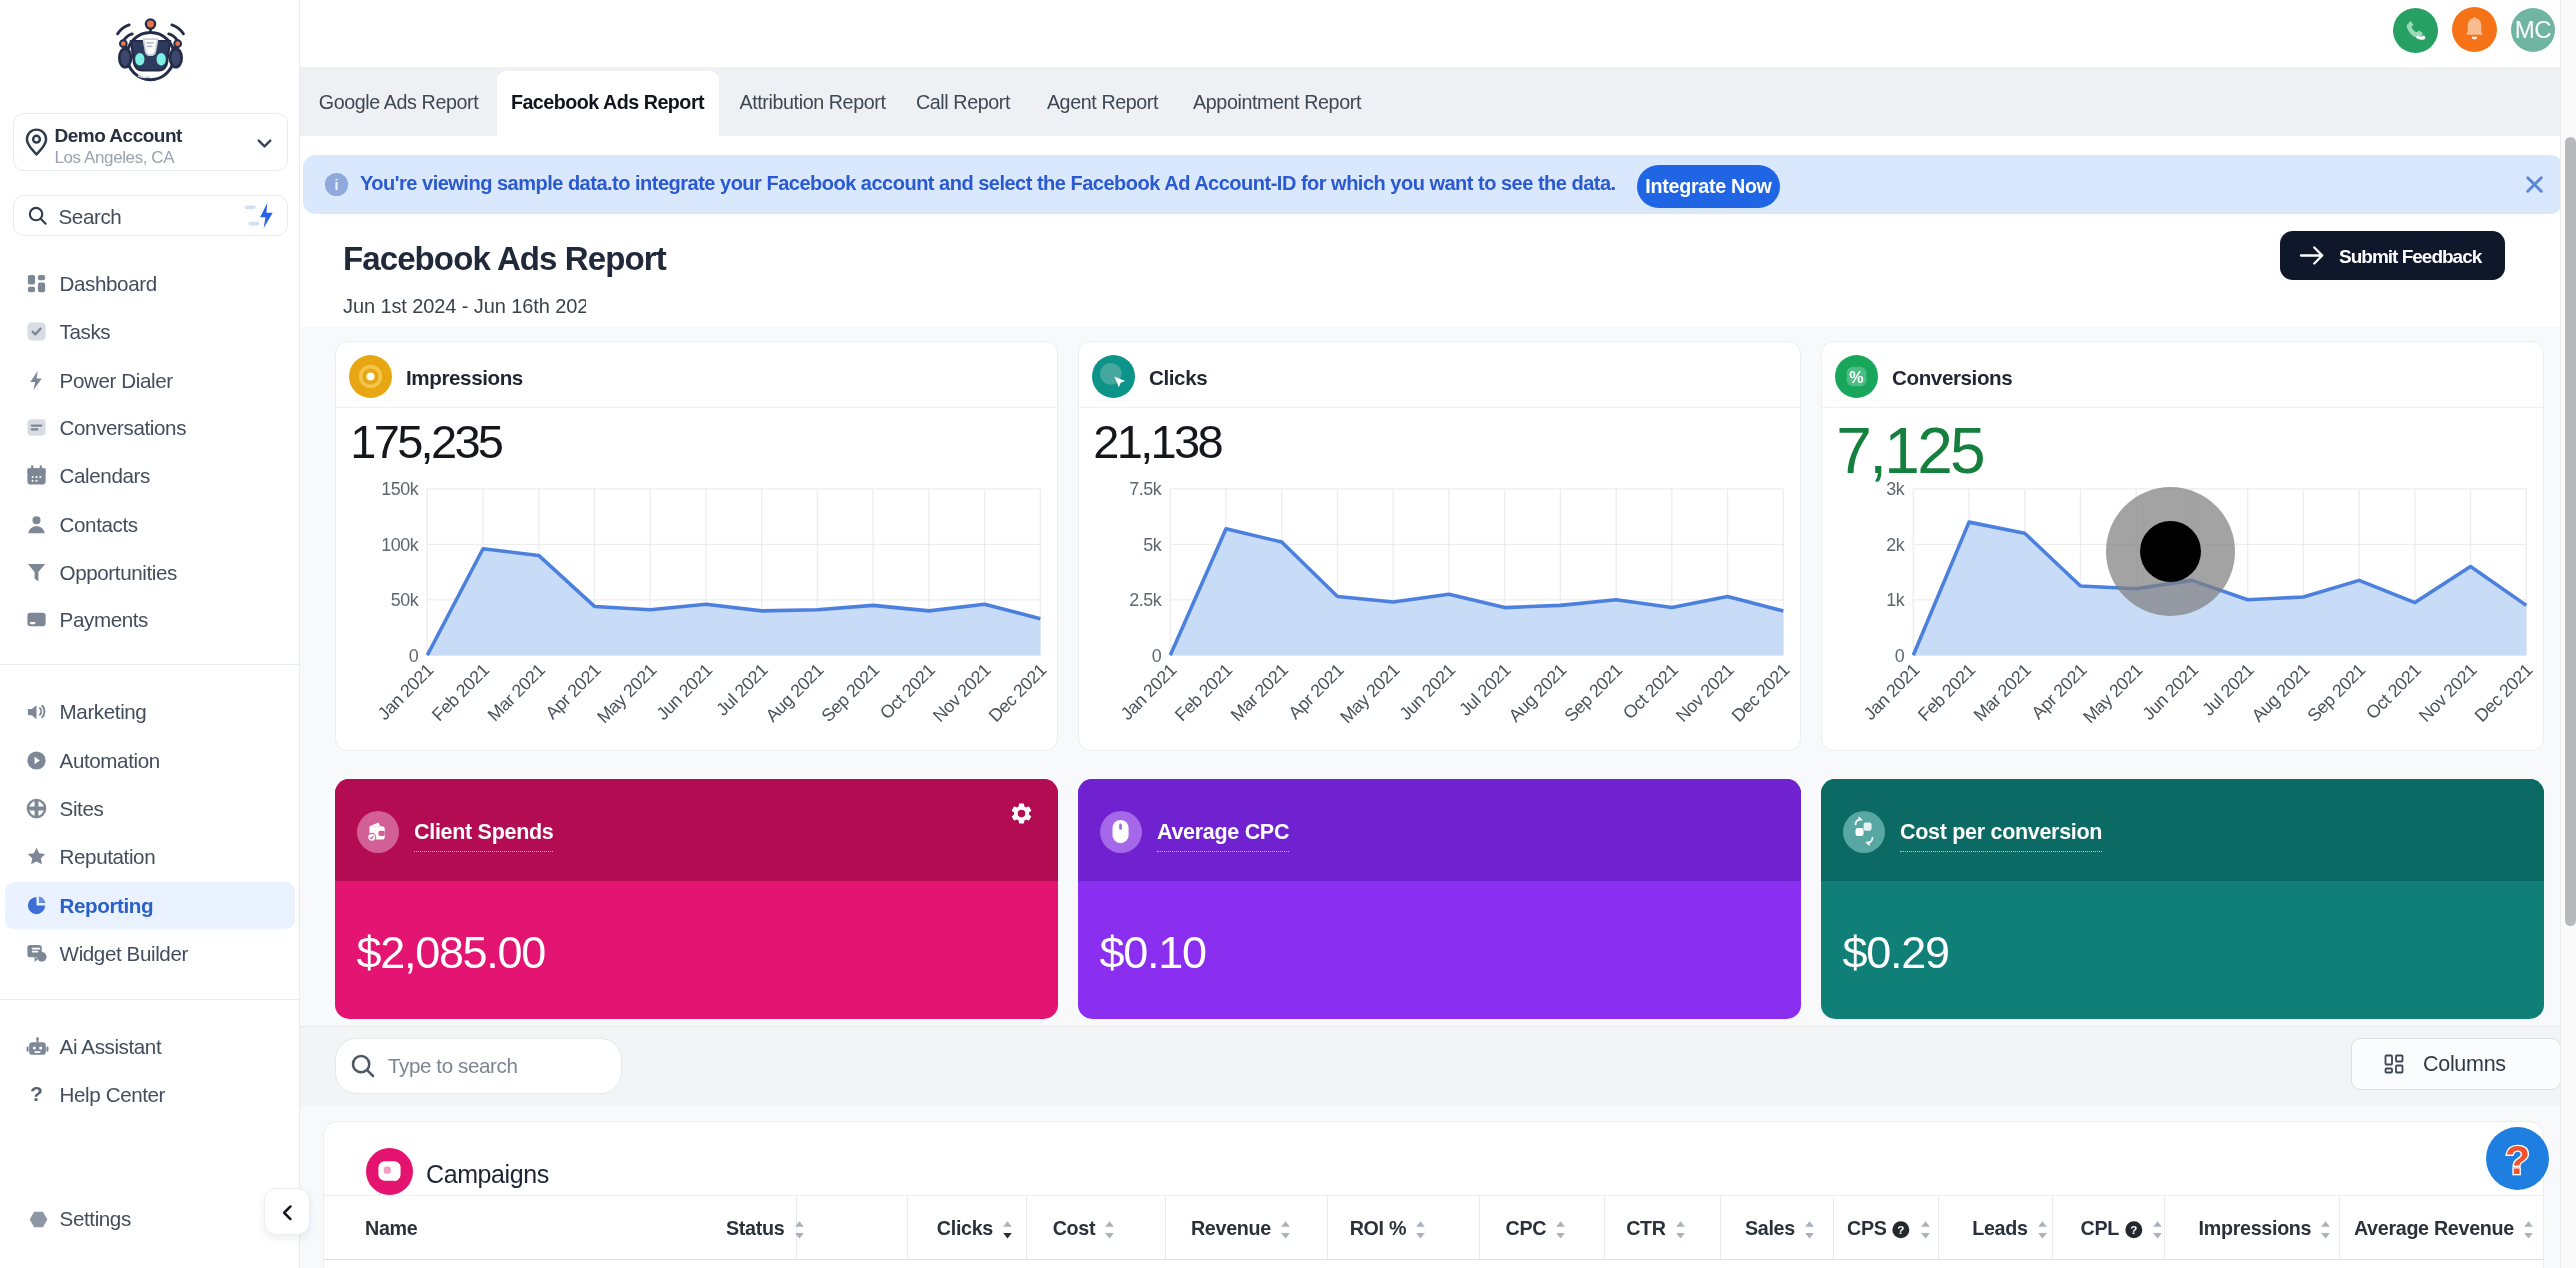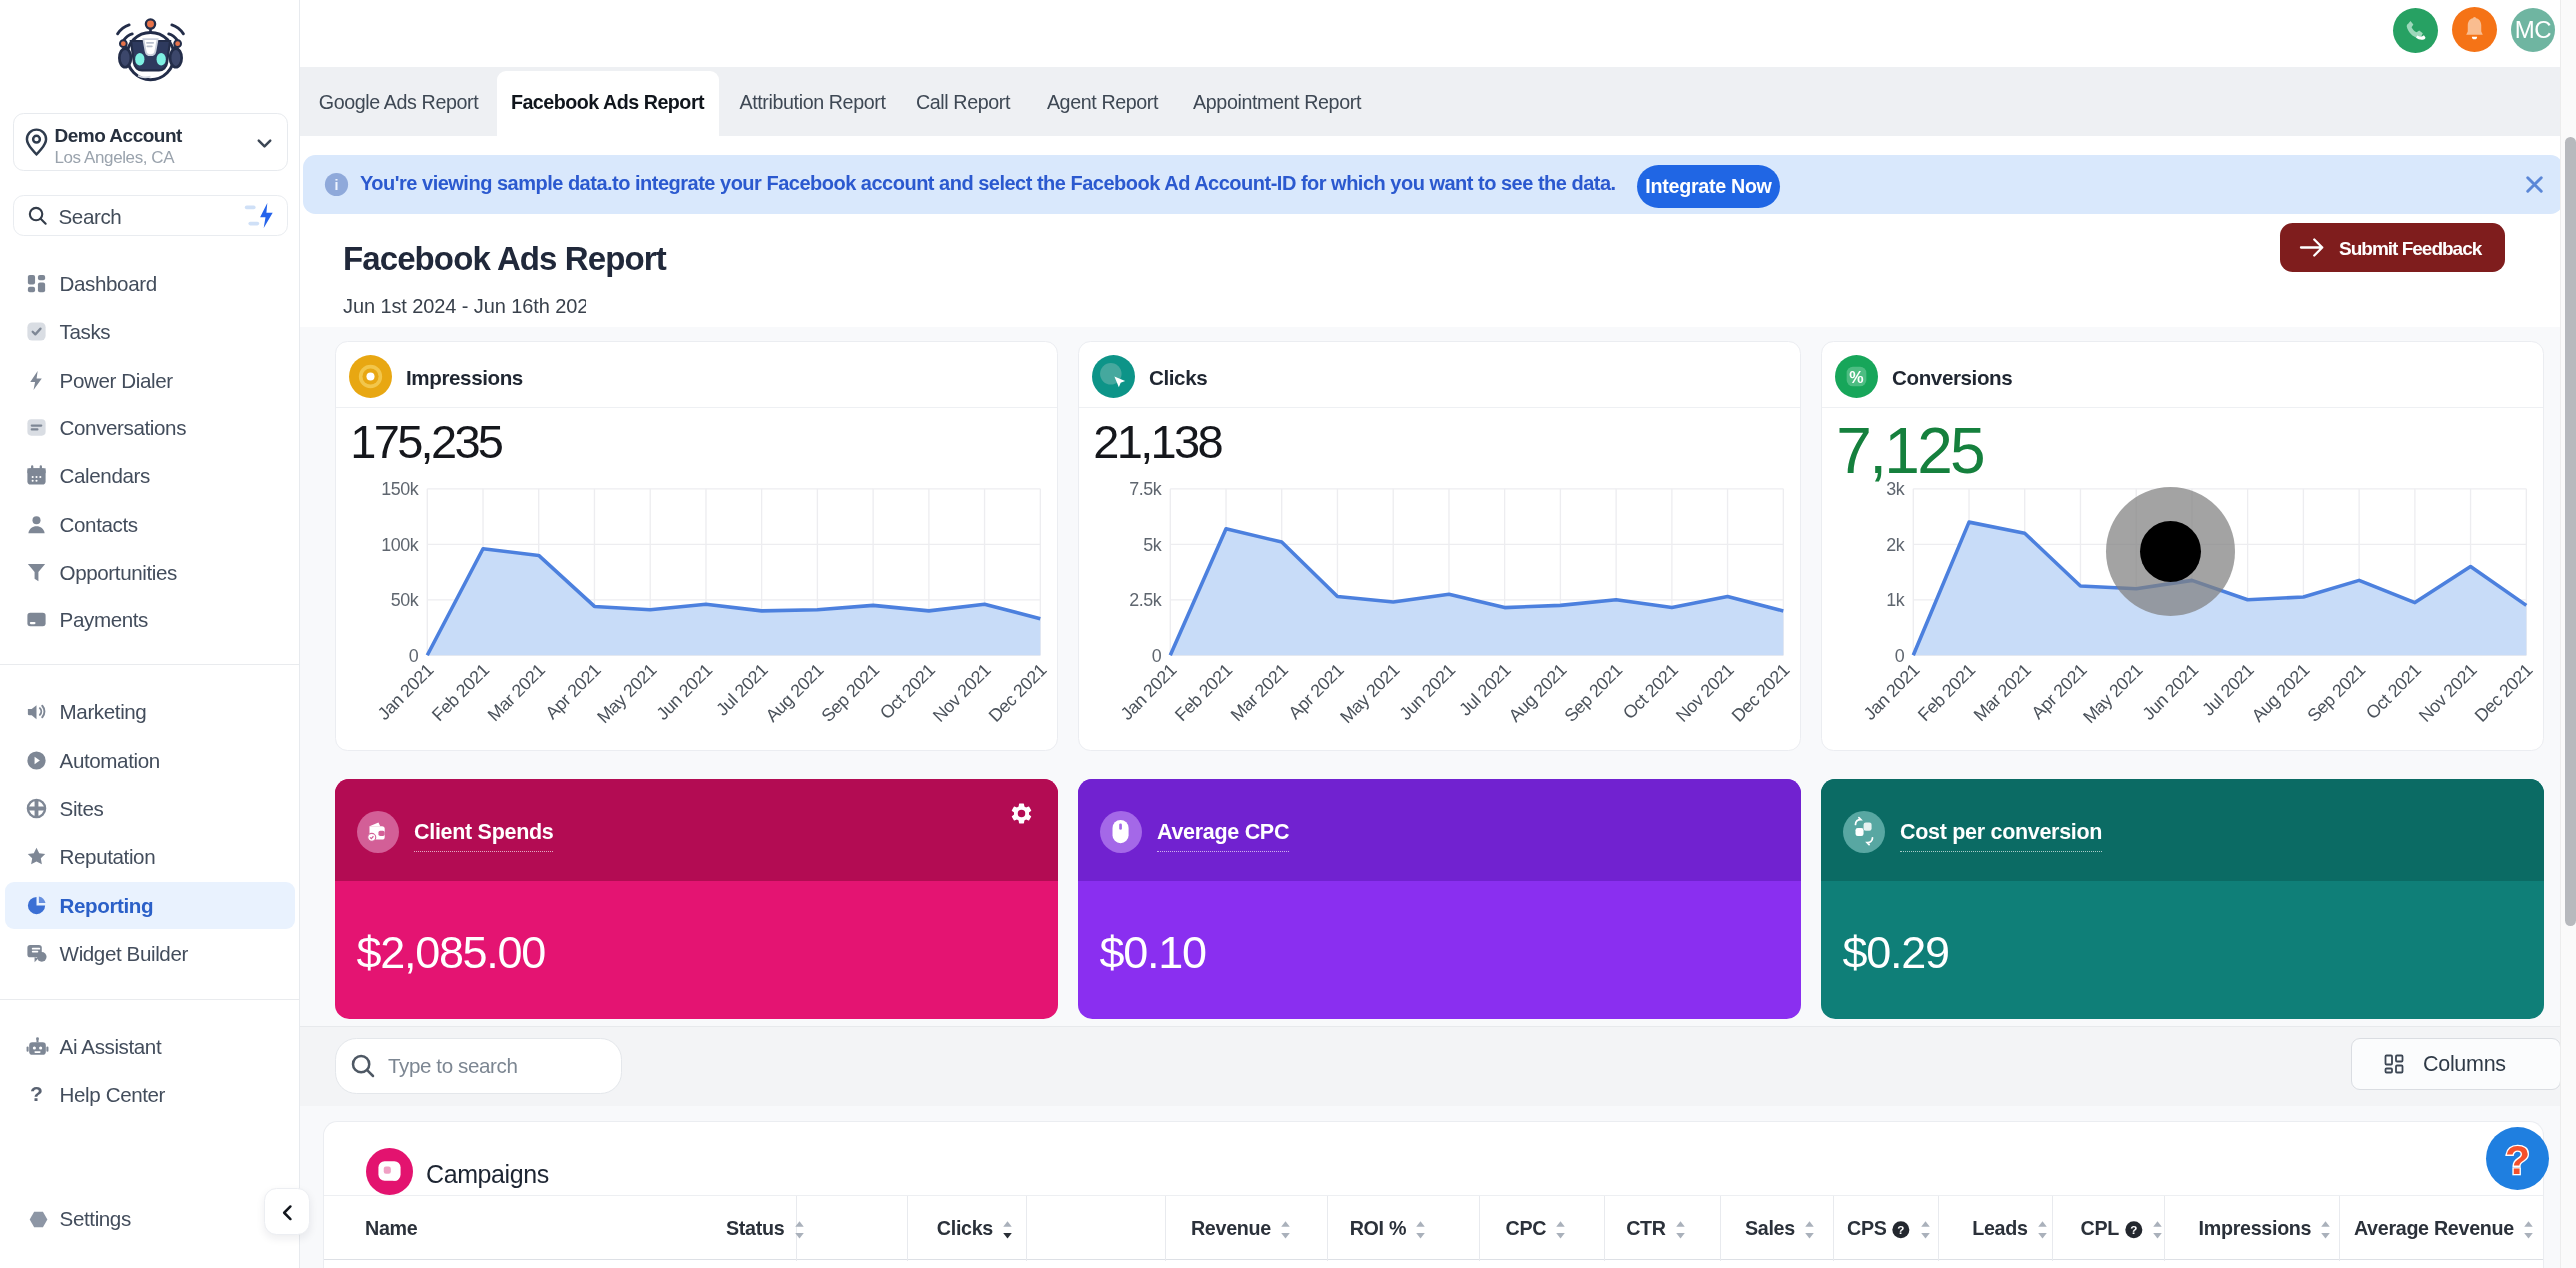--- a/index.html
+++ b/index.html
@@ -36,21 +36,21 @@
   <span style="position:absolute;left:57px;top:17px;font-size:20px;font-weight:bold;color:#2b59cf;letter-spacing:-0.5px;white-space:nowrap">You're viewing sample data.to integrate your Facebook account and select the Facebook Ad Account-ID for which you want to see the data.</span>
   <div style="position:absolute;left:1334px;top:9.8px;width:143px;height:43px;background:#2066e4;border-radius:21.5px;color:#fff;font-size:19.7px;font-weight:bold;text-align:center;line-height:43px;letter-spacing:-0.3px">Integrate Now</div>
   <svg width="27" height="27" viewBox="0 0 24 24" style="position:absolute;right:15px;top:16px">
       <path d="M6 6l12 12M18 6L6 18" stroke="#5b87d7" stroke-width="2.6" stroke-linecap="round"></path>
     </svg>
 </div>
 
 <div class="abs" style="left:343px;top:240px;font-size:33px;font-weight:bold;color:#20283a;letter-spacing:-0.9px">Facebook Ads Report</div>
 <div class="abs" style="left:343px;top:295px;width:243px;height:27px;overflow:hidden;font-size:20px;color:#39414c;letter-spacing:-0.1px;white-space:nowrap">Jun 1st 2024 - Jun 16th 2024</div>
 
-<div class="abs" style="left:2280px;top:223px;width:225px;height:49px;background:#7f1d1d;border-radius:12.5px;color:#fff">
+<div class="abs" style="left:2280px;top:231px;width:225px;height:49px;background:#0f172a;border-radius:12.5px;color:#fff">
   <svg width="27" height="23" viewBox="0 0 30 26" style="position:absolute;left:19px;top:13.4px">
       <path d="M2 13h24M17 4l9 9-9 9" stroke="#fff" stroke-width="2.6" fill="none" stroke-linecap="round" stroke-linejoin="round"></path>
     </svg>
   <span style="position:absolute;left:59px;top:15px;font-size:19px;font-weight:bold;letter-spacing:-1px;white-space:nowrap">Submit Feedback</span>
 </div>
 
 <div class="card" style="left:335px;top:341px;width:723px;height:410px">
   <svg width="43" height="43" viewBox="0 0 48 48" style="position:absolute;left:13.4px;top:12.5px">
       <circle cx="24" cy="24" r="24" fill="#e8a712"></circle>
       <circle cx="24" cy="24" r="13" fill="#f2c64b"></circle>
@@ -283,20 +283,24 @@
       <div style="position:absolute;left:1840px;top:0;width:1.3px;height:65px;background:#e8eaee"></div>
       <div style="position:absolute;left:2015px;top:0;width:1.3px;height:65px;background:#e8eaee"></div>
     <div style="position:absolute;left:402px;top:0;width:268px;height:65px;line-height:65px;text-align:left;white-space:nowrap"><span class="thl">Status</span><span style="margin-left:7.2px"><svg width="15" height="19.7" viewBox="0 0 14 18" style="vertical-align:-4.5px">
             <path d="M7 1l4 5H3z" fill="#aab1bb"></path>
             <path d="M7 17l-4-5h8z" fill="#aab1bb"></path>
           </svg></span></div>
 <div style="position:absolute;left:518px;top:0;width:268px;height:65px;line-height:65px;text-align:center;white-space:nowrap"><span class="thl">Clicks</span><span style="margin-left:7.2px"><svg width="15" height="19.7" viewBox="0 0 14 18" style="vertical-align:-4.5px">
             <path d="M7 1l4 5H3z" fill="#aab1bb"></path>
             <path d="M7 17l-4-5h8z" fill="#2a2f36"></path>
           </svg></span></div>
+<div style="position:absolute;left:627px;top:0;width:268px;height:65px;line-height:65px;text-align:center;white-space:nowrap"><span class="thl">Cost</span><span style="margin-left:7.2px"><svg width="15" height="19.7" viewBox="0 0 14 18" style="vertical-align:-4.5px">
+            <path d="M7 1l4 5H3z" fill="#aab1bb"></path>
+            <path d="M7 17l-4-5h8z" fill="#aab1bb"></path>
+          </svg></span></div>
 <div style="position:absolute;left:784px;top:0;width:268px;height:65px;line-height:65px;text-align:center;white-space:nowrap"><span class="thl">Revenue</span><span style="margin-left:7.2px"><svg width="15" height="19.7" viewBox="0 0 14 18" style="vertical-align:-4.5px">
             <path d="M7 1l4 5H3z" fill="#aab1bb"></path>
             <path d="M7 17l-4-5h8z" fill="#aab1bb"></path>
           </svg></span></div>
 <div style="position:absolute;left:931px;top:0;width:268px;height:65px;line-height:65px;text-align:center;white-space:nowrap"><span class="thl">ROI %</span><span style="margin-left:7.2px"><svg width="15" height="19.7" viewBox="0 0 14 18" style="vertical-align:-4.5px">
             <path d="M7 1l4 5H3z" fill="#aab1bb"></path>
             <path d="M7 17l-4-5h8z" fill="#aab1bb"></path>
           </svg></span></div>
 <div style="position:absolute;left:1079px;top:0;width:268px;height:65px;line-height:65px;text-align:center;white-space:nowrap"><span class="thl">CPC</span><span style="margin-left:7.2px"><svg width="15" height="19.7" viewBox="0 0 14 18" style="vertical-align:-4.5px">
             <path d="M7 1l4 5H3z" fill="#aab1bb"></path>

